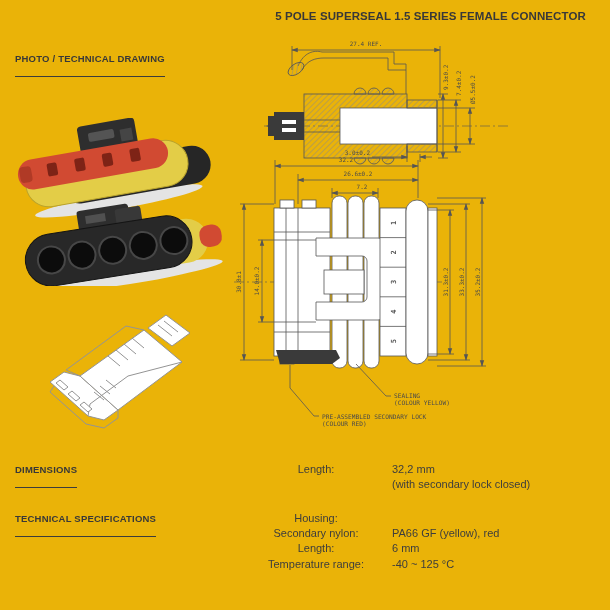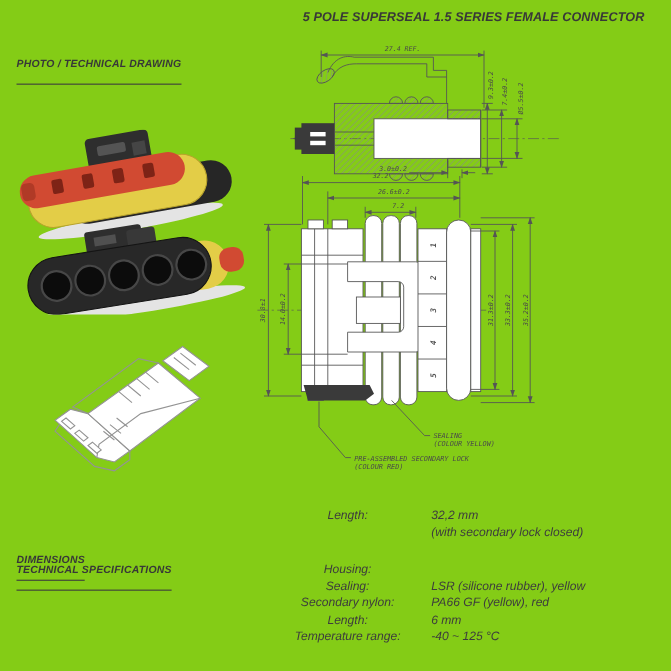--- a/index.html
+++ b/index.html
@@ -1,23 +1,23 @@
 <!DOCTYPE html>
 <html><head>
 <meta charset="utf-8">
 <style>
   html,body{margin:0;padding:0;background:#fff;}
-  .page{position:relative;width:610px;height:610px;background:#84cc16;overflow:hidden;
-        font-family:"Liberation Sans",sans-serif;color:#3d3d3d;font-style:italic;}
+  .page{position:relative;width:610px;height:610px;background:#eab308;overflow:hidden;
+        font-family:"Liberation Sans",sans-serif;color:#3d3d3d;}
   .page-title{position:absolute;left:258px;top:10px;width:345px;text-align:center;
         font-size:11.5px;font-weight:700;color:#383838;letter-spacing:.1px;}
   .heading{position:absolute;font-size:9.5px;font-weight:700;color:#383838;
         border-bottom:1.5px solid #3c3c3c;padding-bottom:12px;letter-spacing:.2px;}
   #photo-heading{left:15px;top:53px;}
-  #dimensions-heading{left:15px;top:464px;margin-top:40px;}
+  #dimensions-heading{left:15px;top:464px;}
   #techspec-heading{left:15px;top:513px;}
   .spec-block{position:absolute;left:240px;font-size:11px;color:#3d3d3d;}
   #dimensions-block{top:462px;}
   #techspec-block{top:511px;}
   .spec-row{display:flex;line-height:15.2px;}
   .spec-label{width:152px;flex:0 0 152px;text-align:center;}
   .spec-value{white-space:nowrap;}
   svg{position:absolute;}
   svg text{font-family:"DejaVu Sans Mono",monospace;fill:#4a4a4a;}
   .dimtxt{font-size:6px;}
@@ -234,24 +234,20 @@
         <span>(with secondary lock closed)</span>
       </span>
     </div>
   </div>
 
   <div class="spec-block" id="techspec-block">
     <div class="spec-row">
       <span class="spec-label">Housing:</span>
     </div>
     <div class="spec-row">
-      <span class="spec-label">Sealing:</span>
-      <span class="spec-value">LSR (silicone rubber), yellow</span>
-    </div>
-    <div class="spec-row">
       <span class="spec-label">Secondary nylon:</span>
       <span class="spec-value">PA66 GF (yellow), red</span>
     </div>
     <div class="spec-row">
       <span class="spec-label">Length:</span>
       <span class="spec-value">6 mm</span>
     </div>
     <div class="spec-row">
       <span class="spec-label">Temperature range:</span>
       <span class="spec-value">-40 ~ 125 °C</span>

